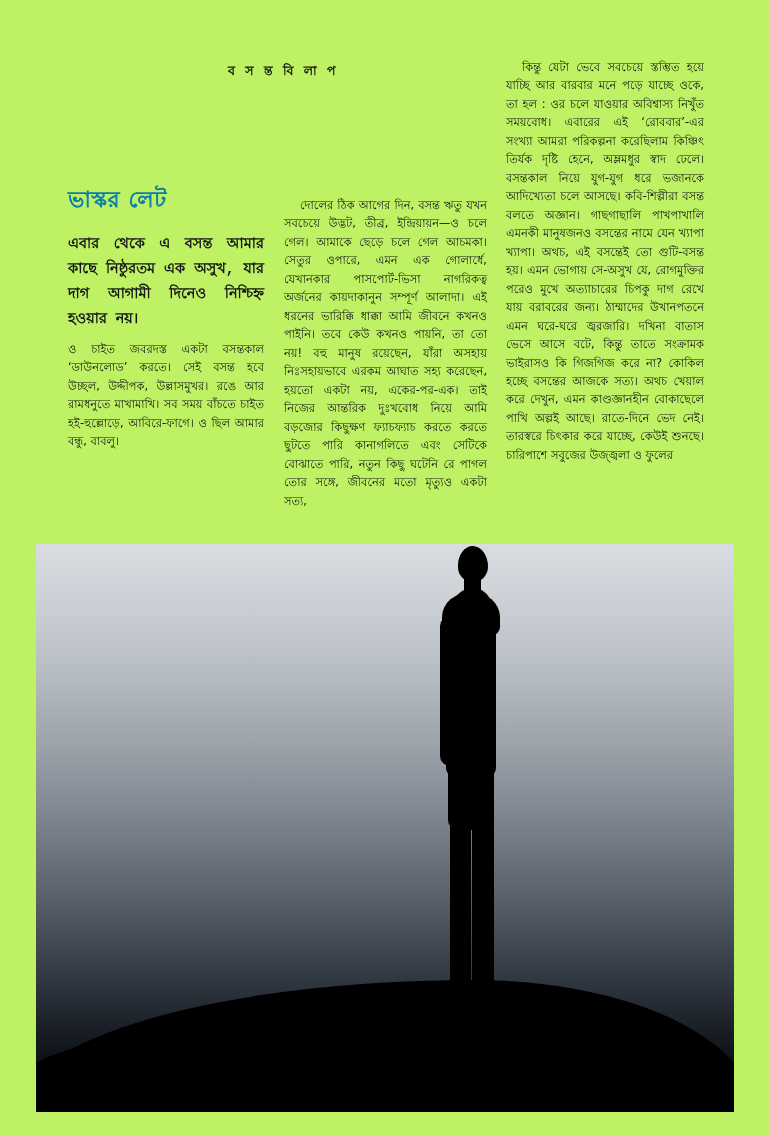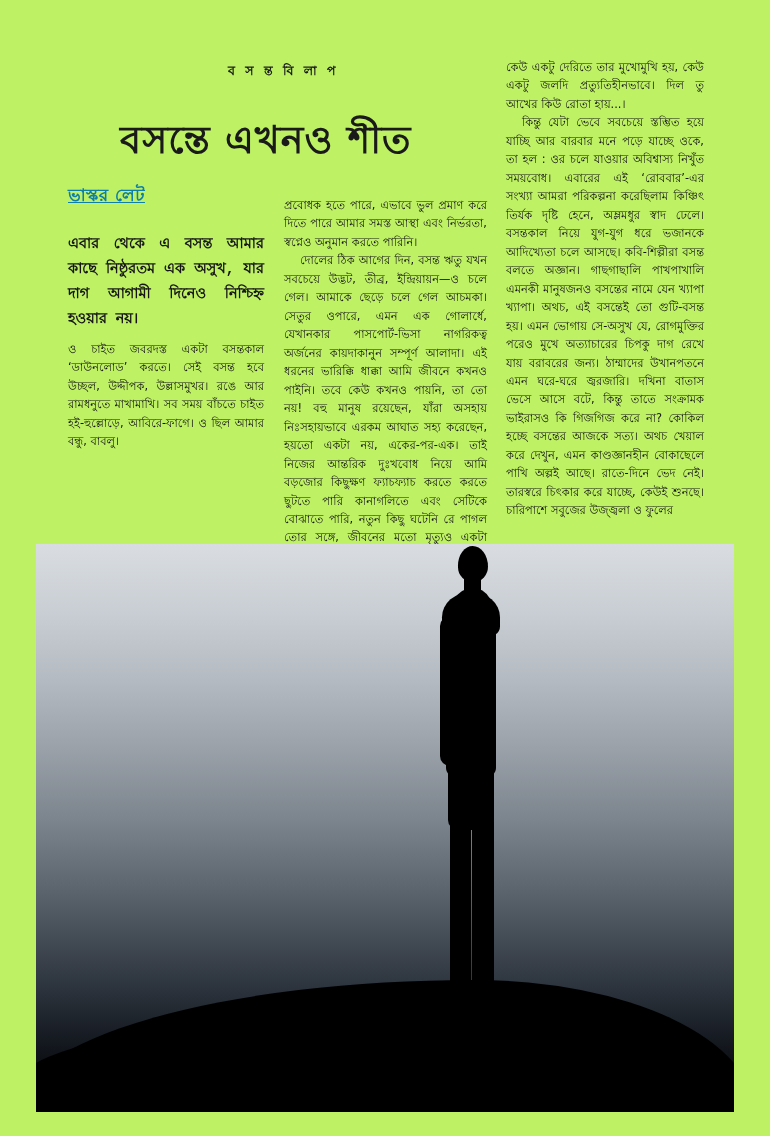--- a/index.html
+++ b/index.html
@@ -45,26 +45,25 @@
     font-family: "DejaVu Sans", sans-serif;
     font-weight: 700;
     letter-spacing: 1px;
   }
 
   
   .byline {
     position: absolute;
     left: 68px;
     top: 182px;
-    font-size: 17px;
+    font-size: 22px;
     color: #0e7fa8;
     font-family: "DejaVu Sans", sans-serif;
     font-weight: 700;
     letter-spacing: 0.5px;
-    text-decoration: underline;
   }
 
   
   .standfirst {
     position: absolute;
     left: 68px;
     top: 232px;
     width: 196px;
     font-size: 14.5px;
     line-height: 1.72;
@@ -239,37 +238,34 @@
     background: radial-gradient(ellipse at center, rgba(0,0,0,0.85), rgba(0,0,0,0) 70%);
   }
 </style>
 </head>
 <body>
 
 <div class="page">
 
   <div class="kicker">ব স ন্ত  বি লা প</div>
 
-  <h1 class="headline">বসন্তে এখনও শীত</h1>
 
   <div class="byline">ভাস্কর লেট</div>
 
   <div class="standfirst">এবার থেকে এ বসন্ত আমার কাছে নিষ্ঠুরতম এক অসুখ, যার দাগ আগামী দিনেও নিশ্চিহ্ন হওয়ার নয়।</div>
 
   <div class="col col-1">
     <p class="first">ও চাইত জবরদস্ত একটা বসন্তকাল ‘ডাউনলোড’ করতে। সেই বসন্ত হবে উচ্ছল, উদ্দীপক, উল্লাসমুখর। রঙে আর রামধনুতে মাখামাখি। সব সময় বাঁচতে চাইত হই-হুল্লোড়ে, আবিরে-ফাগে। ও ছিল আমার বন্ধু, বাবলু।</p>
   </div>
 
   <div class="col col-2">
-    <p class="first">প্রবোধক হতে পারে, এভাবে ভুল প্রমাণ করে দিতে পারে আমার সমস্ত আস্থা এবং নির্ভরতা, স্বপ্নেও অনুমান করতে পারিনি।</p>
     <p>দোলের ঠিক আগের দিন, বসন্ত ঋতু যখন সবচেয়ে উদ্ভট, তীব্র, ইন্দ্রিয়ায়ন—ও চলে গেল। আমাকে ছেড়ে চলে গেল আচমকা। সেতুর ওপারে, এমন এক গোলার্ধে, যেখানকার পাসপোর্ট-ভিসা নাগরিকত্ব অর্জনের কায়দাকানুন সম্পূর্ণ আলাদা। এই ধরনের ভারিক্কি ধাক্কা আমি জীবনে কখনও পাইনি। তবে কেউ কখনও পায়নি, তা তো নয়! বহু মানুষ রয়েছেন, যাঁরা অসহায় নিঃসহায়ভাবে এরকম আঘাত সহ্য করেছেন, হয়তো একটা নয়, একের-পর-এক। তাই নিজের আন্তরিক দুঃখবোধ নিয়ে আমি বড়জোর কিছুক্ষণ ফ্যাচফ্যাচ করতে করতে ছুটতে পারি কানাগলিতে এবং সেটিকে বোঝাতে পারি, নতুন কিছু ঘটেনি রে পাগল তোর সঙ্গে, জীবনের মতো মৃত্যুও একটা সত্য,</p>
   </div>
 
   <div class="col col-3">
-    <p class="first">কেউ একটু দেরিতে তার মুখোমুখি হয়, কেউ একটু জলদি প্রত্যুতিহীনভাবে। দিল তু আখের কিউ রোতা হায়...।</p>
     <p>কিন্তু যেটা ভেবে সবচেয়ে স্তম্ভিত হয়ে যাচ্ছি আর বারবার মনে পড়ে যাচ্ছে ওকে, তা হল : ওর চলে যাওয়ার অবিশ্বাস্য নিখুঁত সময়বোধ। এবারের এই ‘রোববার’-এর সংখ্যা আমরা পরিকল্পনা করেছিলাম কিঞ্চিৎ তির্যক দৃষ্টি হেনে, অম্লমধুর স্বাদ ঢেলে। বসন্তকাল নিয়ে যুগ-যুগ ধরে ভজানকে আদিখ্যেতা চলে আসছে। কবি-শিল্পীরা বসন্ত বলতে অজ্ঞান। গাছগাছালি পাখপাখালি এমনকী মানুষজনও বসন্তের নামে যেন খ্যাপা খ্যাপা। অথচ, এই বসন্তেই তো গুটি-বসন্ত হয়। এমন ভোগায় সে-অসুখ যে, রোগমুক্তির পরেও মুখে অত্যাচারের চিপকু দাগ রেখে যায় বরাবরের জন্য। ঠাম্মাদের উখানপতনে এমন ঘরে-ঘরে জ্বরজারি। দখিনা বাতাস ভেসে আসে বটে, কিন্তু তাতে সংক্রামক ভাইরাসও কি গিজগিজ করে না? কোকিল হচ্ছে বসন্তের আজকে সত্য। অথচ খেয়াল করে দেখুন, এমন কাণ্ডজ্ঞানহীন বোকাছেলে পাখি অল্পই আছে। রাতে-দিনে ভেদ নেই। তারস্বরে চিৎকার করে যাচ্ছে, কেউই শুনছে। চারিপাশে সবুজের উজ্জ্বলা ও ফুলের</p>
   </div>
 
   <div class="photo-wrap">
     <div class="photo"></div>
     <div class="photo-shadow"></div>
     <div class="land"></div>
     <div class="land2"></div>
     <div class="land3"></div>
     <div class="figure">

